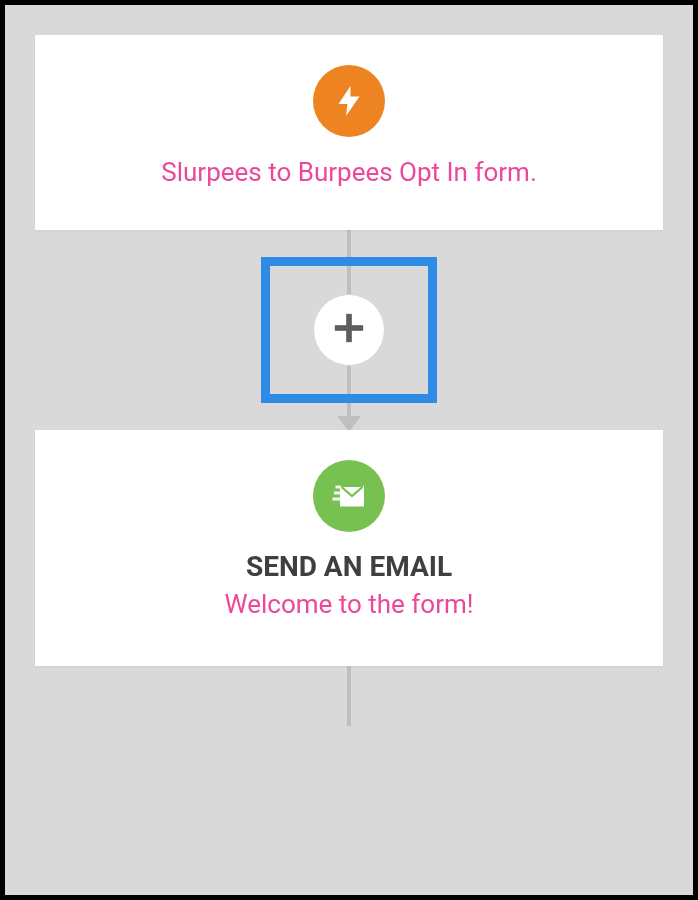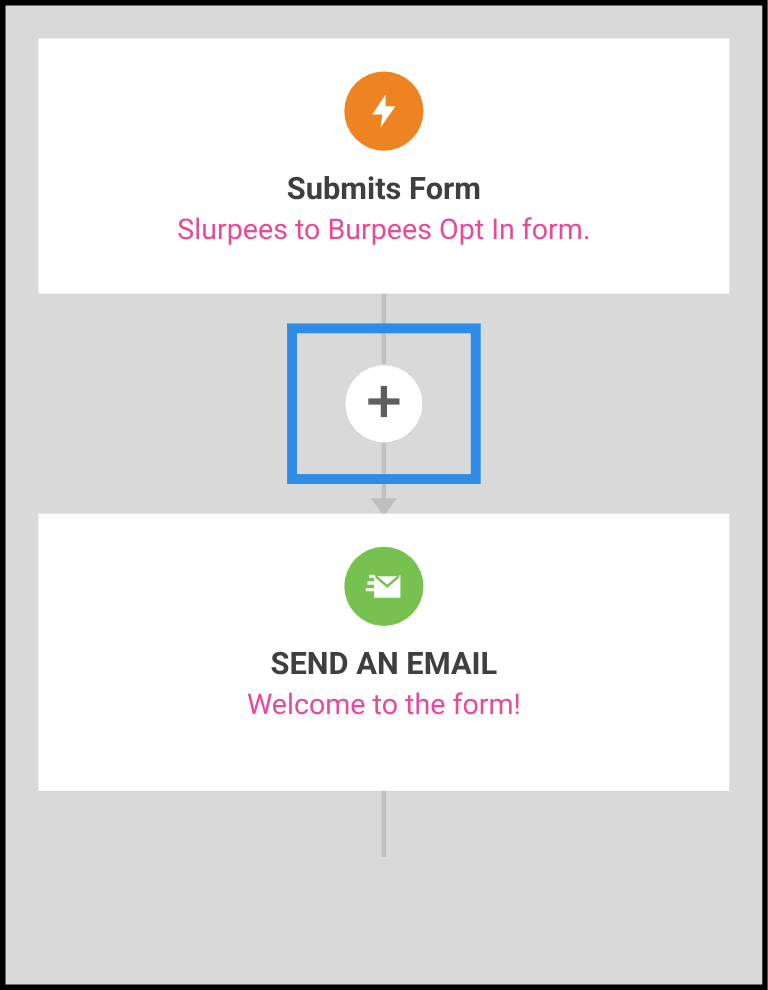--- a/index.html
+++ b/index.html
@@ -32,21 +32,21 @@
     .step-card {
       background: #fff;
       width: 100%;
       padding: 30px 20px 40px 20px;
       text-align: center;
       box-shadow: 0 1px 2px rgba(0,0,0,0.05);
       position: relative;
       z-index: 2;
     }
     .step-card.second {
-      padding-bottom: 60px;
+      padding-bottom: 44px;
     }
     .icon-circle {
       width: 72px;
       height: 72px;
       border-radius: 50%;
       margin: 0 auto 18px auto;
       display: flex;
       align-items: center;
       justify-content: center;
     }
@@ -146,21 +146,20 @@
 
 <div class="outer-frame">
   <div class="canvas">
 
     <div class="step-card">
       <div class="icon-circle orange">
         <svg viewBox="0 0 24 24">
             <path d="M13 2 L5 14 H11 L10 22 L19 9 H13 Z"></path>
           </svg>
       </div>
-      <div class="step-title">Submits Form</div>
       <div class="step-subtitle">Slurpees to Burpees Opt In form.</div>
     </div>
 
     <div class="connector">
       <div class="connector-line"></div>
       <div class="arrow-down"></div>
       <div class="highlight-box"></div>
       <div class="add-btn">
         <span>
           <svg viewBox="0 0 24 24">

